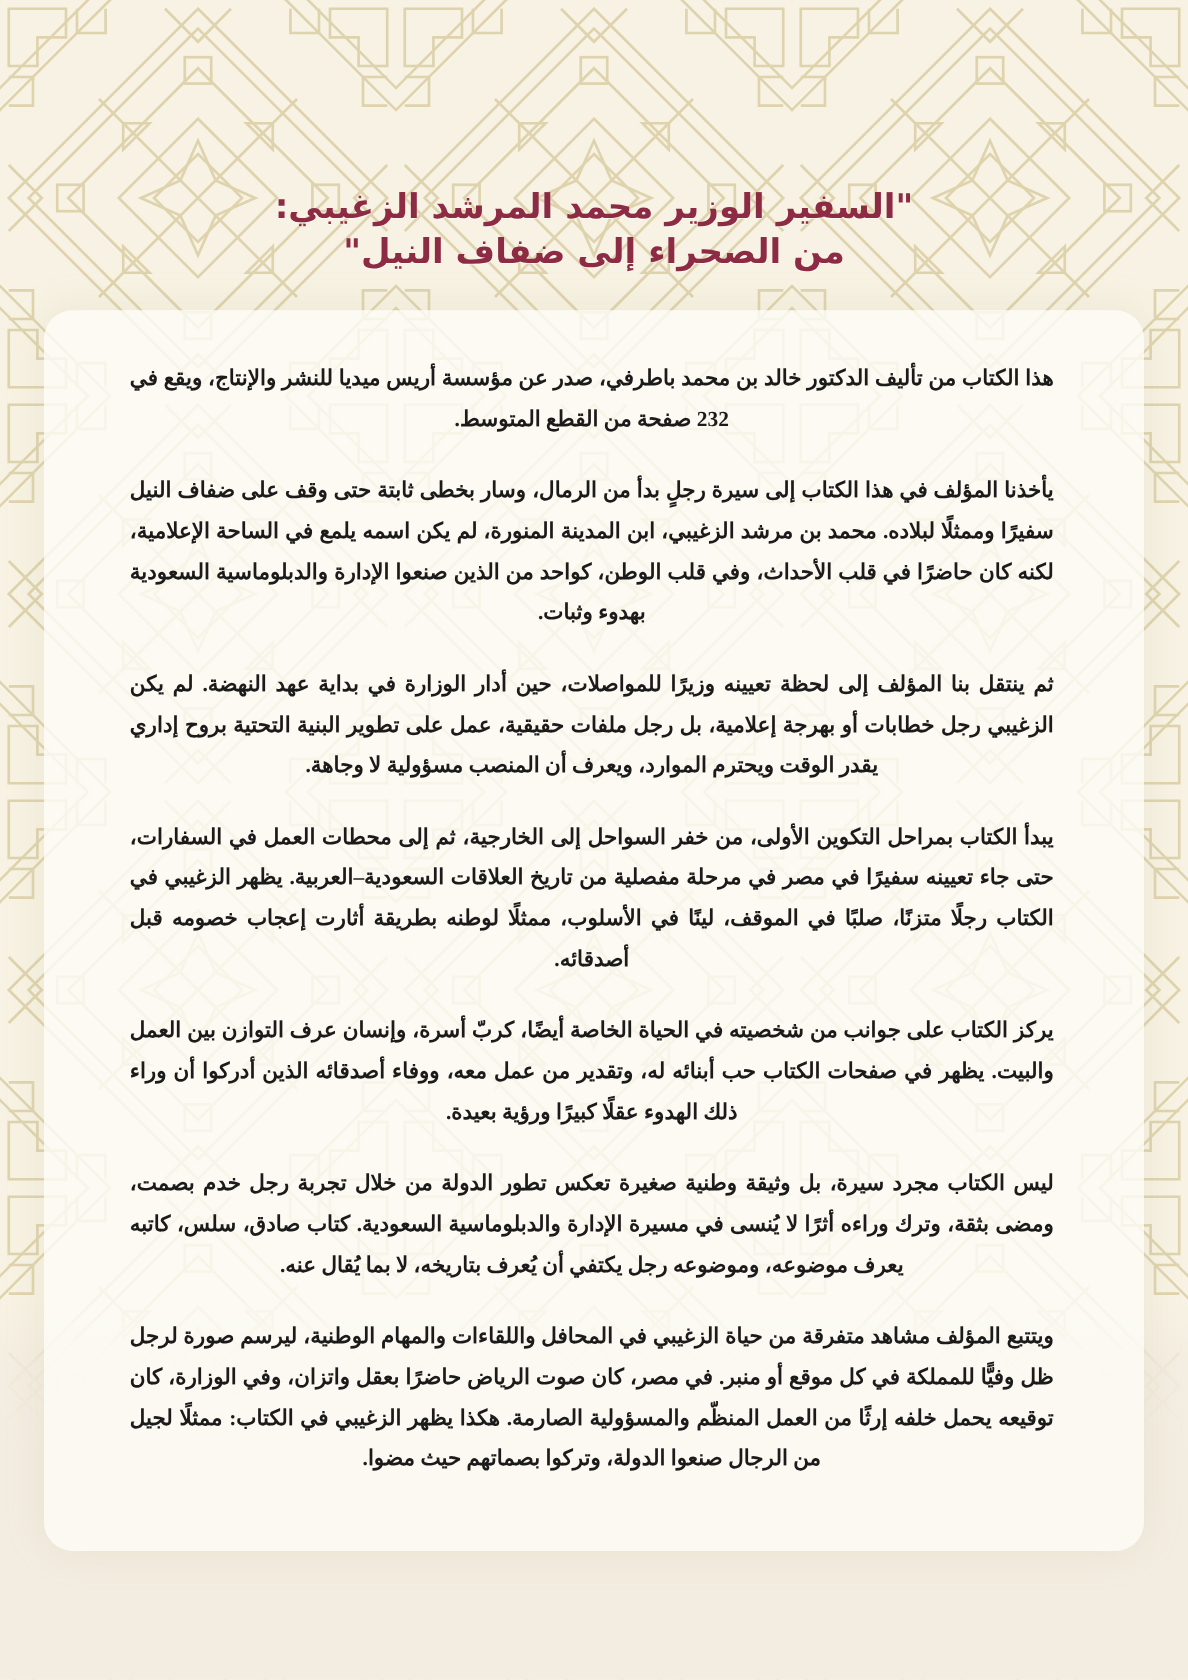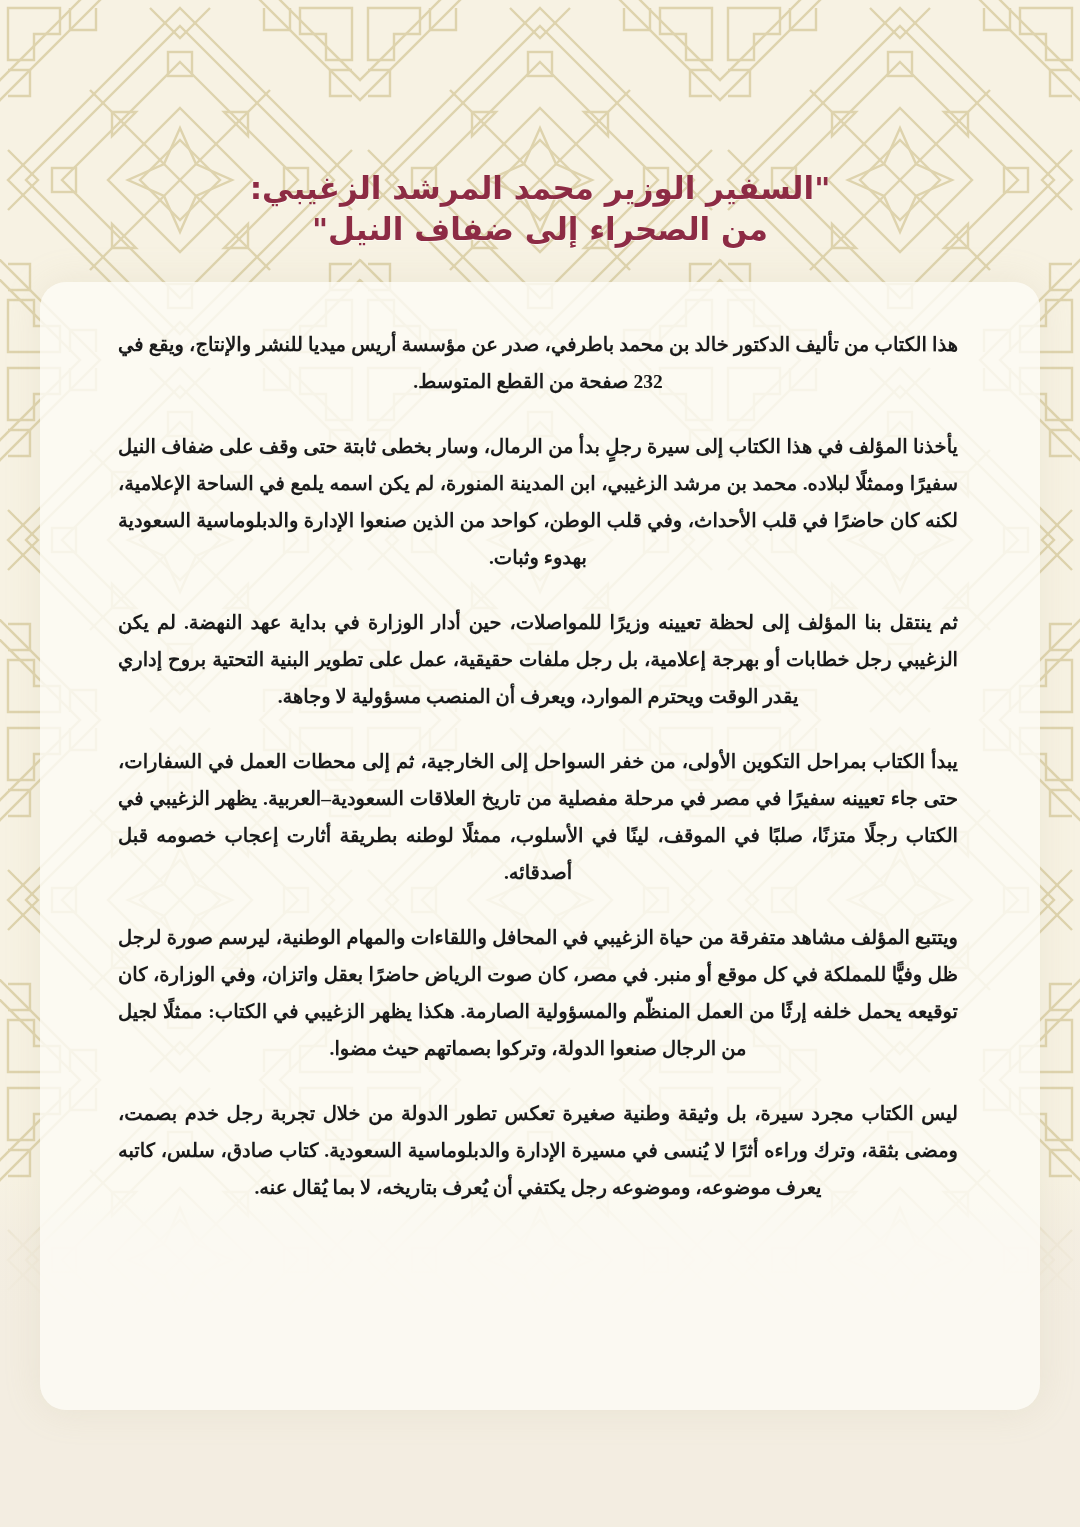--- a/index.html
+++ b/index.html
@@ -192,18 +192,19 @@
     <div class="title-line">"السفير الوزير محمد المرشد الزغيبي:</div>
     <div class="title-line">من الصحراء إلى ضفاف النيل"</div>
   </div>
 
   <div class="content-card">
     <div class="body-text">
       <p>هذا الكتاب من تأليف الدكتور خالد بن محمد باطرفي، صدر عن مؤسسة أريس ميديا للنشر والإنتاج، ويقع في 232 صفحة من القطع المتوسط.</p>
       <p>يأخذنا المؤلف في هذا الكتاب إلى سيرة رجلٍ بدأ من الرمال، وسار بخطى ثابتة حتى وقف على ضفاف النيل سفيرًا وممثلًا لبلاده. محمد بن مرشد الزغيبي، ابن المدينة المنورة، لم يكن اسمه يلمع في الساحة الإعلامية، لكنه كان حاضرًا في قلب الأحداث، وفي قلب الوطن، كواحد من الذين صنعوا الإدارة والدبلوماسية السعودية بهدوء وثبات.</p>
       <p>ثم ينتقل بنا المؤلف إلى لحظة تعيينه وزيرًا للمواصلات، حين أدار الوزارة في بداية عهد النهضة. لم يكن الزغيبي رجل خطابات أو بهرجة إعلامية، بل رجل ملفات حقيقية، عمل على تطوير البنية التحتية بروح إداري يقدر الوقت ويحترم الموارد، ويعرف أن المنصب مسؤولية لا وجاهة.</p>
       <p>يبدأ الكتاب بمراحل التكوين الأولى، من خفر السواحل إلى الخارجية، ثم إلى محطات العمل في السفارات، حتى جاء تعيينه سفيرًا في مصر في مرحلة مفصلية من تاريخ العلاقات السعودية–العربية. يظهر الزغيبي في الكتاب رجلًا متزنًا، صلبًا في الموقف، لينًا في الأسلوب، ممثلًا لوطنه بطريقة أثارت إعجاب خصومه قبل أصدقائه.</p>
+      <p>يركز الكتاب على جوانب من شخصيته في الحياة الخاصة أيضًا، كربّ أسرة، وإنسان عرف التوازن بين العمل والبيت. يظهر في صفحات الكتاب حب أبنائه له، وتقدير من عمل معه، ووفاء أصدقائه الذين أدركوا أن وراء ذلك الهدوء عقلًا كبيرًا ورؤية بعيدة.</p>
+      <p>ليس الكتاب مجرد سيرة، بل وثيقة وطنية صغيرة تعكس تطور الدولة من خلال تجربة رجل خدم بصمت، ومضى بثقة، وترك وراءه أثرًا لا يُنسى في مسيرة الإدارة والدبلوماسية السعودية. كتاب صادق، سلس، كاتبه يعرف موضوعه، وموضوعه رجل يكتفي أن يُعرف بتاريخه، لا بما يُقال عنه.</p>
       <p>ويتتبع المؤلف مشاهد متفرقة من حياة الزغيبي في المحافل واللقاءات والمهام الوطنية، ليرسم صورة لرجل ظل وفيًّا للمملكة في كل موقع أو منبر. في مصر، كان صوت الرياض حاضرًا بعقل واتزان، وفي الوزارة، كان توقيعه يحمل خلفه إرثًا من العمل المنظّم والمسؤولية الصارمة. هكذا يظهر الزغيبي في الكتاب: ممثلًا لجيل من الرجال صنعوا الدولة، وتركوا بصماتهم حيث مضوا.</p>
-      <p>ليس الكتاب مجرد سيرة، بل وثيقة وطنية صغيرة تعكس تطور الدولة من خلال تجربة رجل خدم بصمت، ومضى بثقة، وترك وراءه أثرًا لا يُنسى في مسيرة الإدارة والدبلوماسية السعودية. كتاب صادق، سلس، كاتبه يعرف موضوعه، وموضوعه رجل يكتفي أن يُعرف بتاريخه، لا بما يُقال عنه.</p>
     </div>
   </div>
 
 </div>
 
 </body></html>

